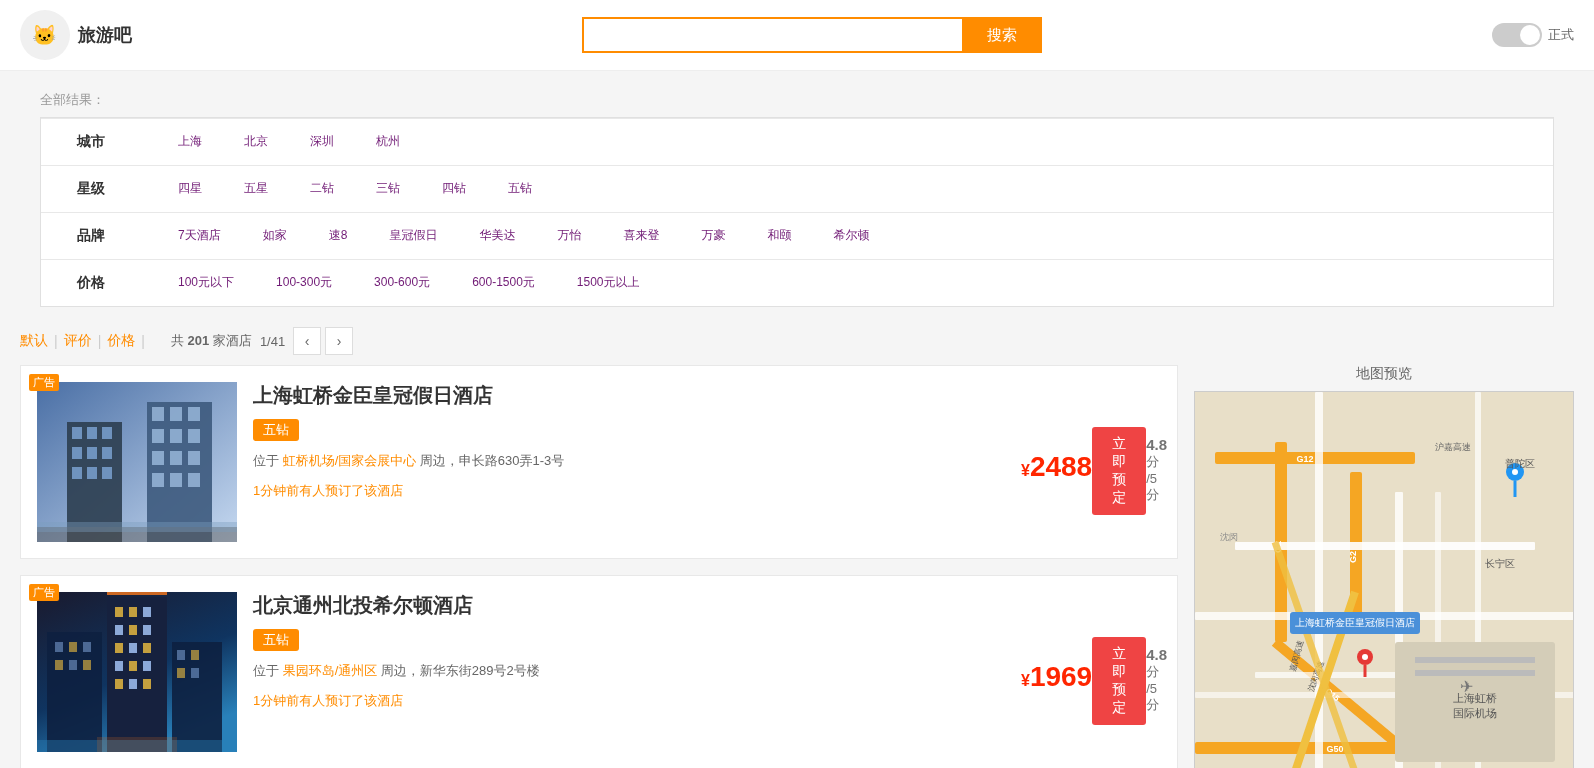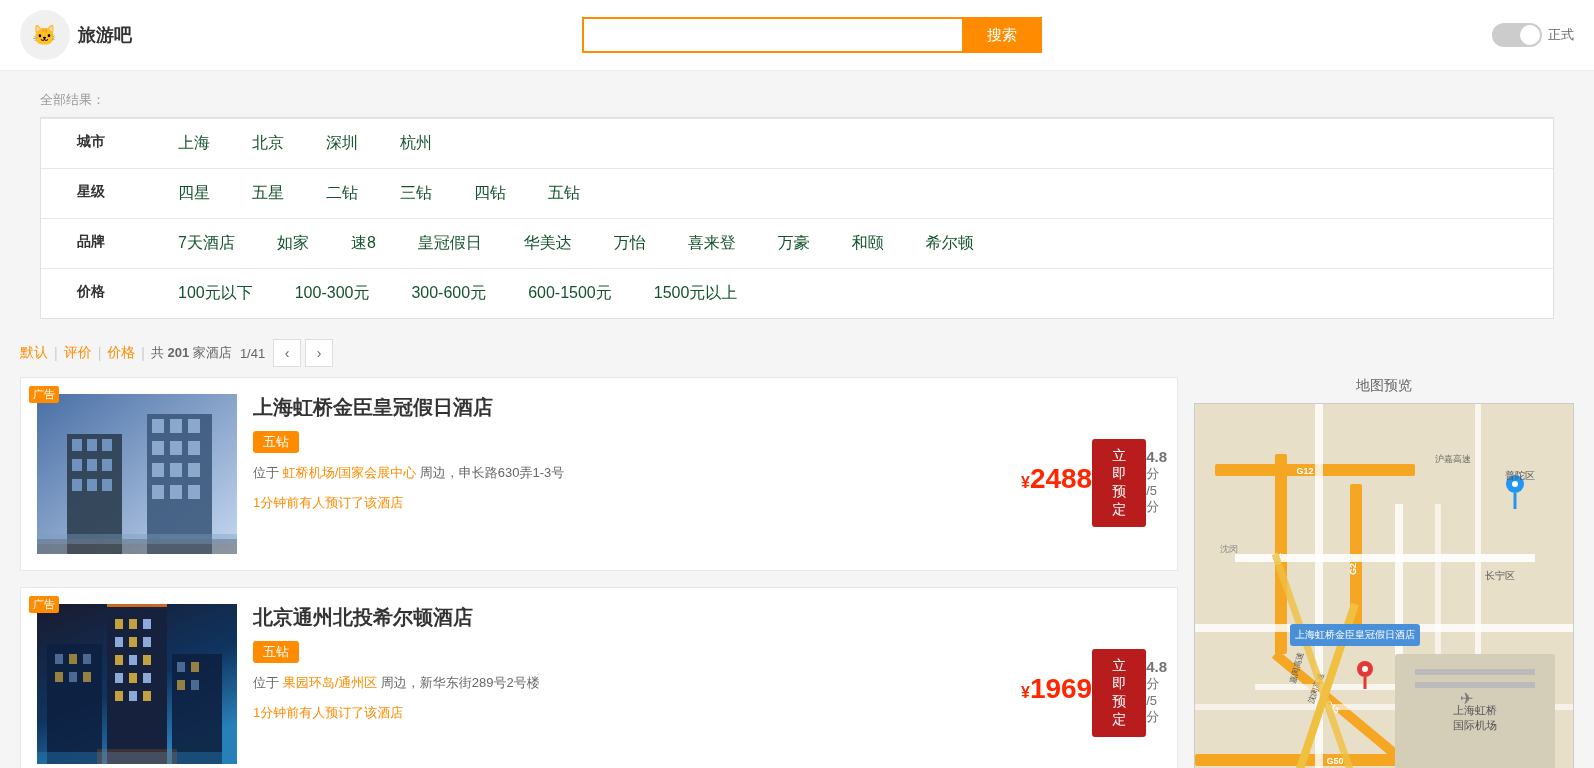--- a/index.html
+++ b/index.html
@@ -15,46 +15,46 @@
     .toggle-area { display: flex; align-items: center; gap: 6px; }
     .toggle-switch { width: 50px; height: 24px; background: #ccc; border-radius: 12px; position: relative; cursor: pointer; }
     .toggle-switch .knob { width: 20px; height: 20px; background: #fff; border-radius: 50%; position: absolute; top: 2px; right: 2px; }
     .toggle-label { font-size: 13px; color: #666; }
 
     .filter-bar { background: #fff; margin: 0 20px; border: 1px solid #e0e0e0; }
     .results-label { padding: 8px 20px; font-size: 13px; color: #999; }
     .filter-row { display: flex; align-items: flex-start; border-top: 1px solid #e8e8e8; padding: 10px 0; }
     .filter-label { width: 100px; text-align: center; font-weight: bold; color: #333; padding: 4px 0; flex-shrink: 0; font-size: 14px; }
     .filter-options { display: flex; flex-wrap: wrap; gap: 0 30px; padding: 0 10px; }
-    .filter-option { color: #14532d; cursor: pointer; padding: 4px 6px; font-size: 16px; }
+    .filter-option { color: #701a75; cursor: pointer; padding: 4px 6px; font-size: 12px; }
 
     .sort-pagination { display: flex; align-items: center; justify-content: flex-start; padding: 10px 20px; margin-top: 10px; }
     .sort-options { display: flex; align-items: center; gap: 0; }
     .sort-item { color: #ff8c00; font-size: 14px; cursor: pointer; }
     .sort-divider { color: #ccc; margin: 0 6px; }
-    .pagination-info { display: flex; align-items: center; gap: 8px; font-size: 13px; color: #666; }
+    .pagination-info { display: flex; align-items: center; gap: 8px; font-size: 13px; color: #666; margin-left: 20px; }
     .page-nav { display: flex; align-items: center; gap: 4px; }
     .page-btn { width: 28px; height: 28px; border: 1px solid #ddd; background: #fff; cursor: pointer; display: flex; align-items: center; justify-content: center; font-size: 14px; color: #666; }
 
     .main-content { display: flex; gap: 16px; padding: 0 20px 20px; }
     .hotel-list { flex: 1; display: flex; flex-direction: column; gap: 0; }
     .hotel-card { background: #fff; border: 1px solid #e8e8e8; margin-bottom: 16px; padding: 16px; position: relative; display: flex; gap: 16px; }
     .hotel-img-placeholder { width: 200px; height: 160px; flex-shrink: 0; display: flex; align-items: center; justify-content: center; background: linear-gradient(135deg, #667eea 0%, #764ba2 100%); position: relative; overflow: hidden; }
     .hotel-img-placeholder.building1 { background: linear-gradient(160deg, #2c3e50 0%, #4a6fa5 40%, #89b4e8 70%, #c5d8f0 100%); }
     .hotel-img-placeholder.building2 { background: linear-gradient(160deg, #1a1a2e 0%, #16213e 30%, #0f3460 60%, #2980b9 100%); }
     .hotel-info { flex: 1; }
     .hotel-name { font-size: 20px; font-weight: bold; color: #333; margin-bottom: 10px; }
     .star-badge { display: inline-block; background: #ff8c00; color: #fff; padding: 2px 10px; border-radius: 3px; font-size: 13px; margin-bottom: 10px; }
     .hotel-location { font-size: 13px; color: #666; margin-bottom: 8px; line-height: 1.6; }
     .hotel-location a { color: #ff8c00; text-decoration: none; }
     .booking-notice { font-size: 13px; color: #ff8c00; margin-top: 10px; }
     .hotel-price-area { flex-shrink: 0; width: 140px; display: flex; flex-direction: row; align-items: center; justify-content: flex-start; padding-top: 10px; }
     .price { font-size: 28px; color: #ff2600; font-weight: bold; }
     .price-symbol { font-size: 16px; }
-    .book-btn { background: #b91c1c; color: #fff; border: none; padding: 8px 20px; cursor: pointer; font-size: 14px; border-radius: 3px; margin-top: 8px; width: 110px; }
+    .book-btn { background: #ef4444; color: #fff; border: none; padding: 8px 20px; cursor: pointer; font-size: 14px; border-radius: 3px; margin-top: 8px; width: 110px; }
     .rating { font-size: 13px; color: #737373; margin-top: 6px; }
     .rating strong { font-size: 15px; }
 
     .map-area { width: 380px; flex-shrink: 0; }
     .map-title { text-align: center; font-size: 14px; color: #666; margin-bottom: 8px; }
     .map-container { width: 100%; height: 450px; background: #e8dfc8; position: relative; overflow: hidden; border: 1px solid #ccc; }
 
     .vertical-divider { width: 1px; background: #e0e0e0; margin: 0 10px; }
   </style>
 </head>

